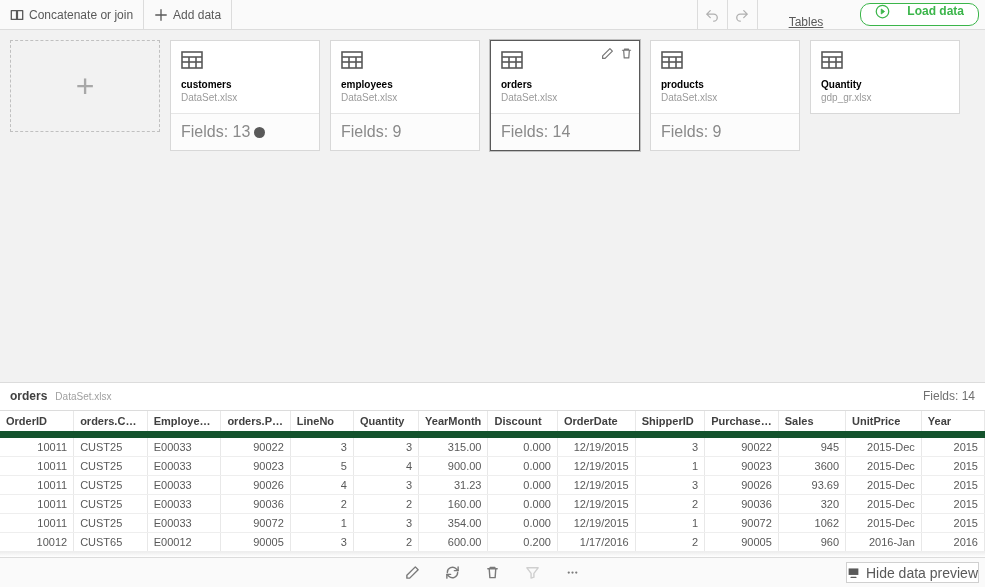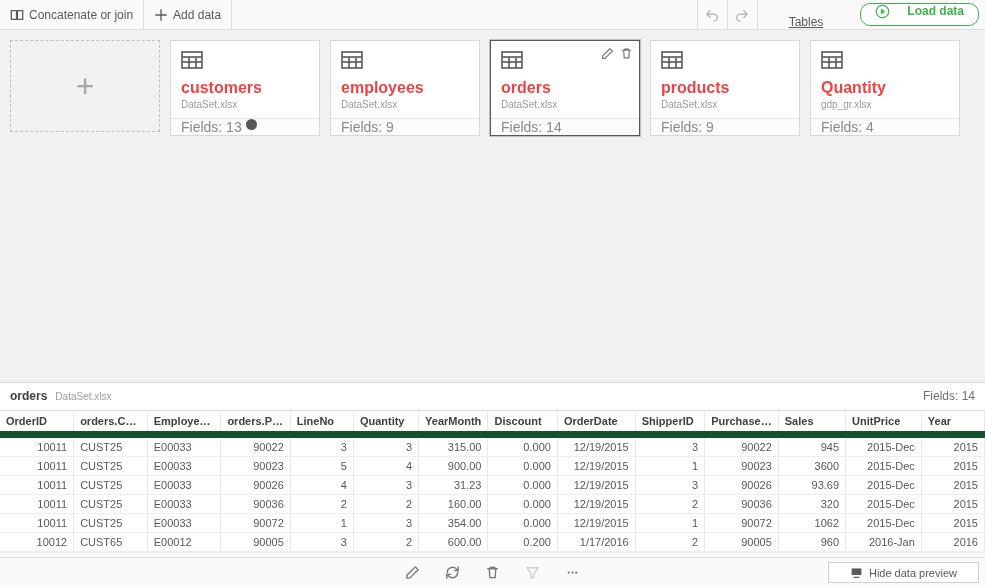--- a/index.html
+++ b/index.html
@@ -107,35 +107,35 @@
   .table-card .card-body {
     padding: 10px 10px 8px 10px;
     min-height: 72px;
   }
   .table-card .card-icon {
     width: 22px; height: 18px;
     margin-bottom: 10px;
   }
   .table-card .card-name {
     font-weight: bold;
-    color: #ef4444;
-    font-size: 16px;
+    color: #000000;
+    font-size: 10px;
   }
   .table-card .card-src {
     color: #9a9a9a;
     font-size: 10px;
     margin-top: 2px;
   }
   .table-card .card-footer {
     border-top: 1px solid #e6e6e6;
-    padding: 0 10px;
-    font-size: 14px;
+    padding: 9px 10px;
+    font-size: 16px;
     color: #8a8a8a;
     display: flex;
-    align-items: flex-start;
+    align-items: center;
     gap: 4px;
     background: #fcfcfc;
   }
   .card-footer .globe {
     width: 11px; height: 11px;
     border-radius: 50%;
     background: #595959;
     display: inline-block;
   }
   .card-actions {
@@ -211,25 +211,25 @@
   .action-bar .ab-btn.disabled { color: #cfcfcf; cursor: default; }
   .action-bar .ab-btn svg { width: 15px; height: 15px; }
   .hide-preview {
     position: absolute;
     right: 6px;
     top: 4px;
     bottom: 4px;
     display: flex;
     align-items: center;
     gap: 6px;
-    padding: 0 21px;
+    padding: 0 0;
     border: 1px solid #d0d0d0;
     background: #fff;
     cursor: pointer;
-    font-size: 11px;
+    font-size: 14px;
     color: #595959;
   }
   .hide-preview svg { width: 13px; height: 13px; }
 
   
   .stroke { fill: none; stroke: currentColor; stroke-width: 1.5; stroke-linecap: round; stroke-linejoin: round; }
 </style>
 </head>
 <body>
 
@@ -361,23 +361,20 @@
       <div class="card-body">
         <div class="card-icon"><svg viewBox="0 0 22 18" width="22" height="18">
             <rect x="1" y="1" width="20" height="16" fill="none" stroke="#595959" stroke-width="1.6"></rect>
             <line x1="1" y1="6" x2="21" y2="6" stroke="#595959" stroke-width="1.6"></line>
             <line x1="1" y1="11" x2="21" y2="11" stroke="#595959" stroke-width="1.6"></line>
             <line x1="8" y1="6" x2="8" y2="17" stroke="#595959" stroke-width="1.6"></line>
             <line x1="15" y1="6" x2="15" y2="17" stroke="#595959" stroke-width="1.6"></line>
           </svg></div>
         <div class="card-name">Quantity</div>
         <div class="card-src">gdp_gr.xlsx</div>
-      </div>
-      <div class="card-footer">
-        <span>Fields: 4</span>
       </div>
     </div>
 </div>
 
 <div class="preview-header">
   <span class="name">orders</span>
   <span class="src">DataSet.xlsx</span>
   <span class="fields-count">Fields: 14</span>
 </div>
 

